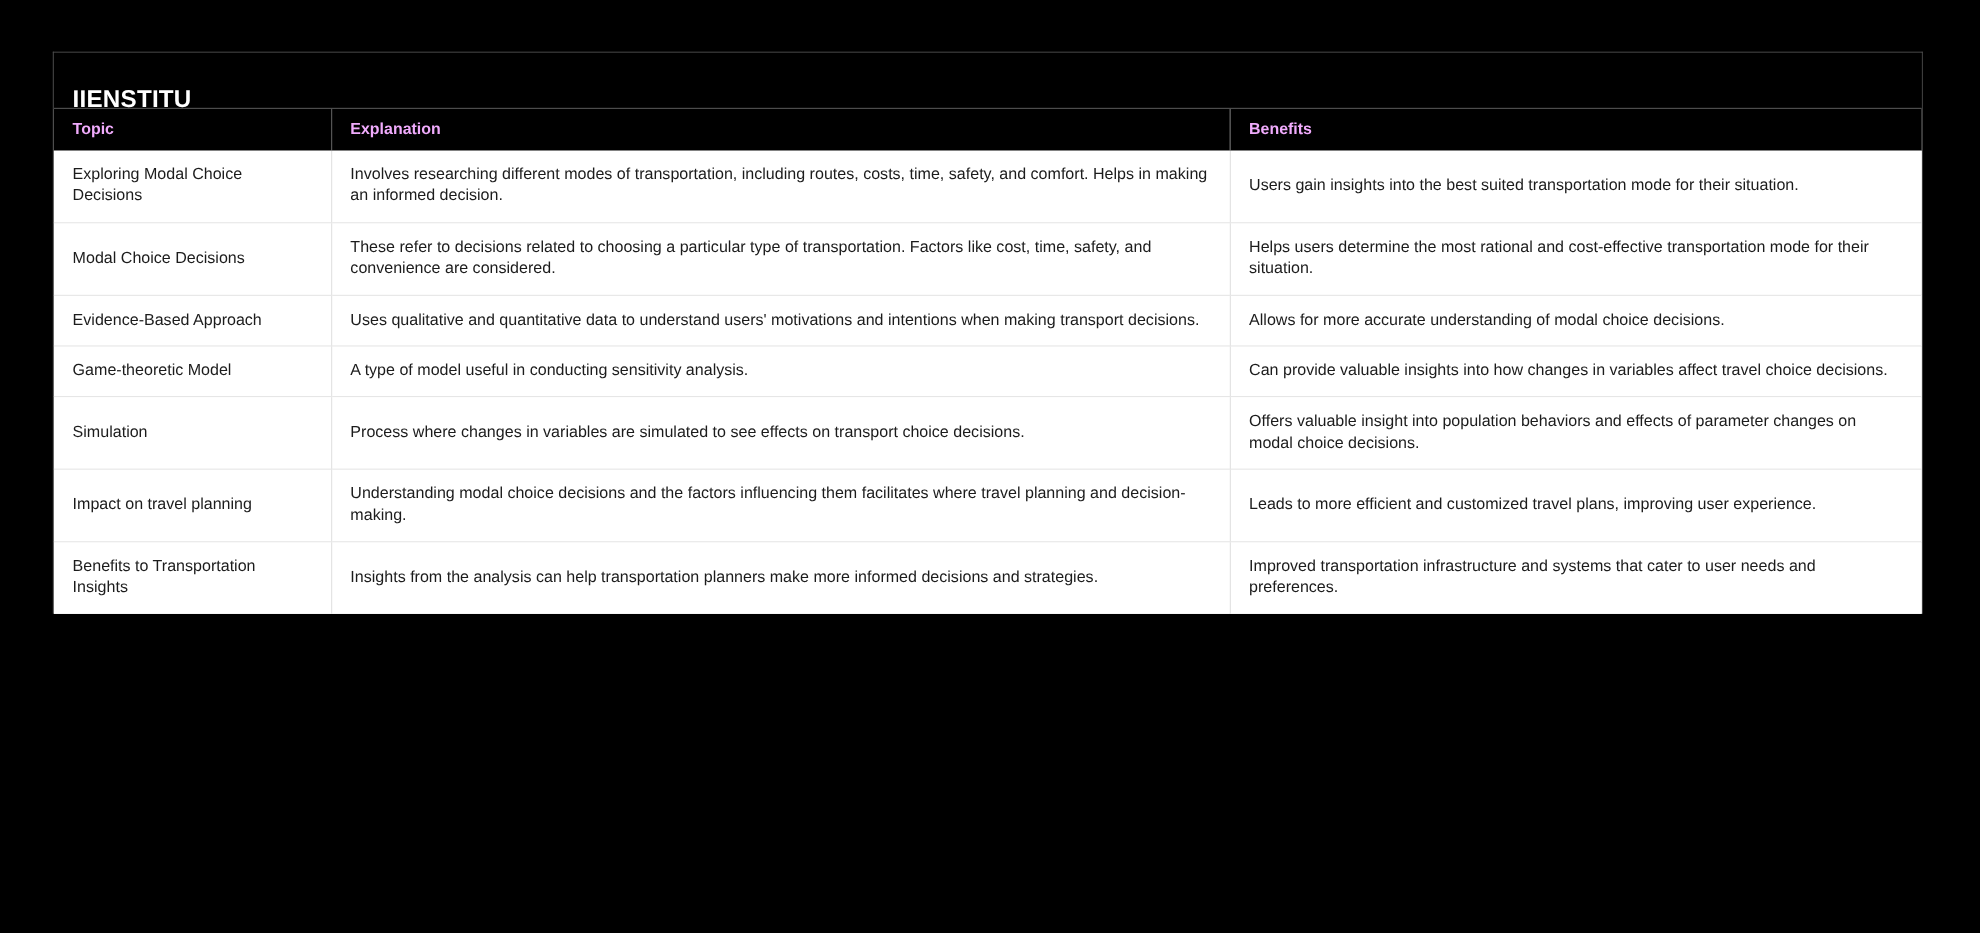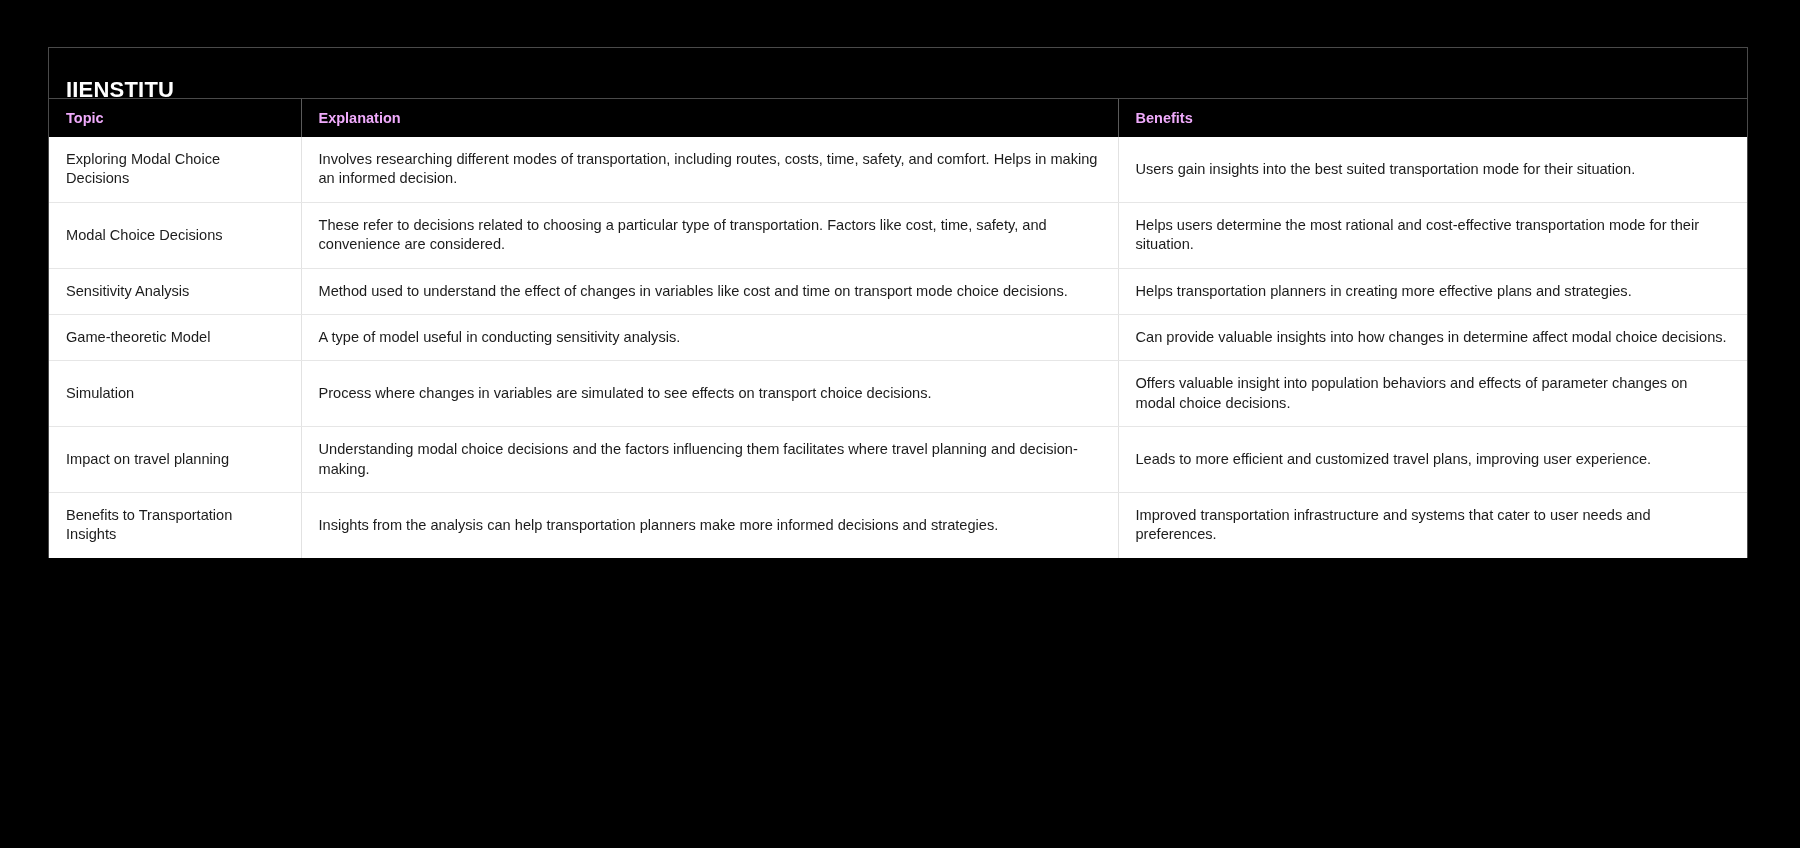--- a/index.html
+++ b/index.html
@@ -109,28 +109,28 @@
           <td class="topic">Exploring Modal Choice Decisions</td>
           <td>Involves researching different modes of transportation, including routes, costs, time, safety, and comfort. Helps in making an informed decision.</td>
           <td>Users gain insights into the best suited transportation mode for their situation.</td>
         </tr>
         <tr>
           <td class="topic">Modal Choice Decisions</td>
           <td>These refer to decisions related to choosing a particular type of transportation. Factors like cost, time, safety, and convenience are considered.</td>
           <td>Helps users determine the most rational and cost-effective transportation mode for their situation.</td>
         </tr>
         <tr>
-          <td class="topic">Sensitivity Analysis</td>
-          <td>Method used to understand the effect of changes in variables like cost and time on transport mode choice decisions.</td>
-          <td>Helps transportation planners in creating more effective plans and strategies.</td>
+          <td class="topic">Evidence-Based Approach</td>
+          <td>Uses qualitative and quantitative data to understand users' motivations and intentions when making transport decisions.</td>
+          <td>Allows for more accurate understanding of modal choice decisions.</td>
         </tr>
         <tr>
           <td class="topic">Game-theoretic Model</td>
           <td>A type of model useful in conducting sensitivity analysis.</td>
-          <td>Can provide valuable insights into how changes in determine affect modal choice decisions.</td>
+          <td>Can provide valuable insights into how changes in variables affect travel choice decisions.</td>
         </tr>
         <tr>
           <td class="topic">Simulation</td>
           <td>Process where changes in variables are simulated to see effects on transport choice decisions.</td>
           <td>Offers valuable insight into population behaviors and effects of parameter changes on modal choice decisions.</td>
         </tr>
         <tr>
           <td class="topic">Impact on travel planning</td>
           <td>Understanding modal choice decisions and the factors influencing them facilitates where travel planning and decision-making.</td>
           <td>Leads to more efficient and customized travel plans, improving user experience.</td>

